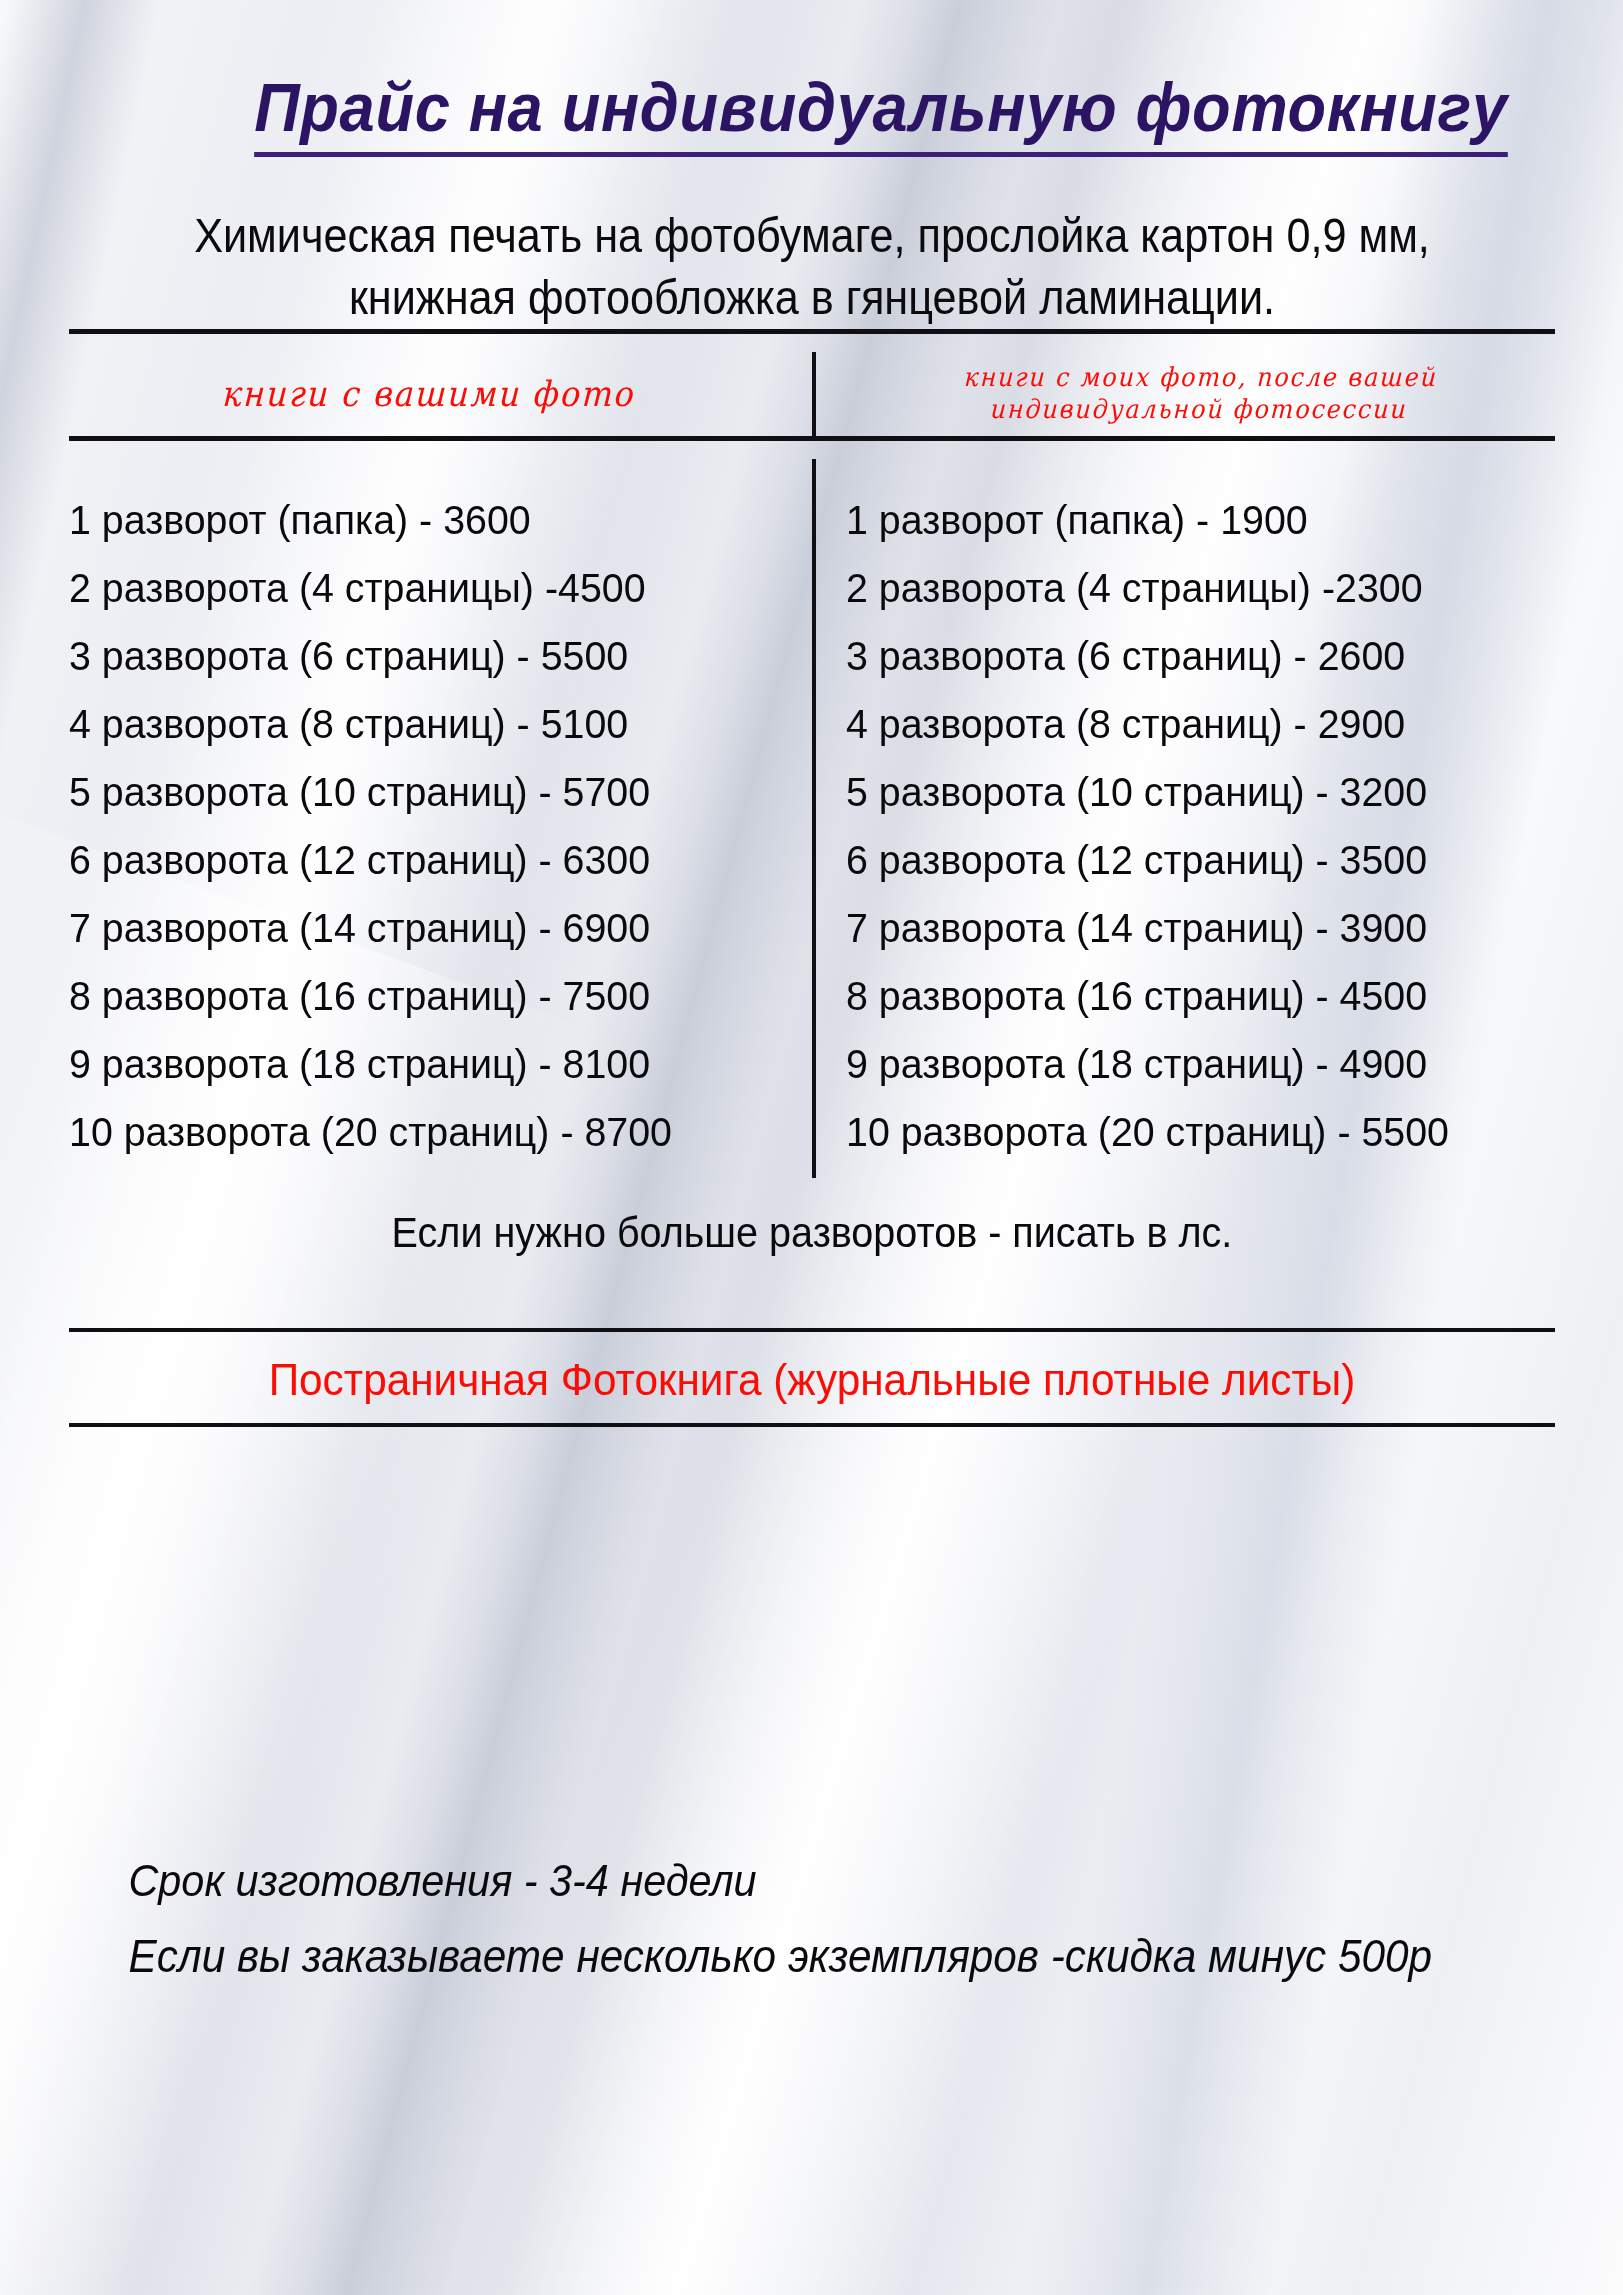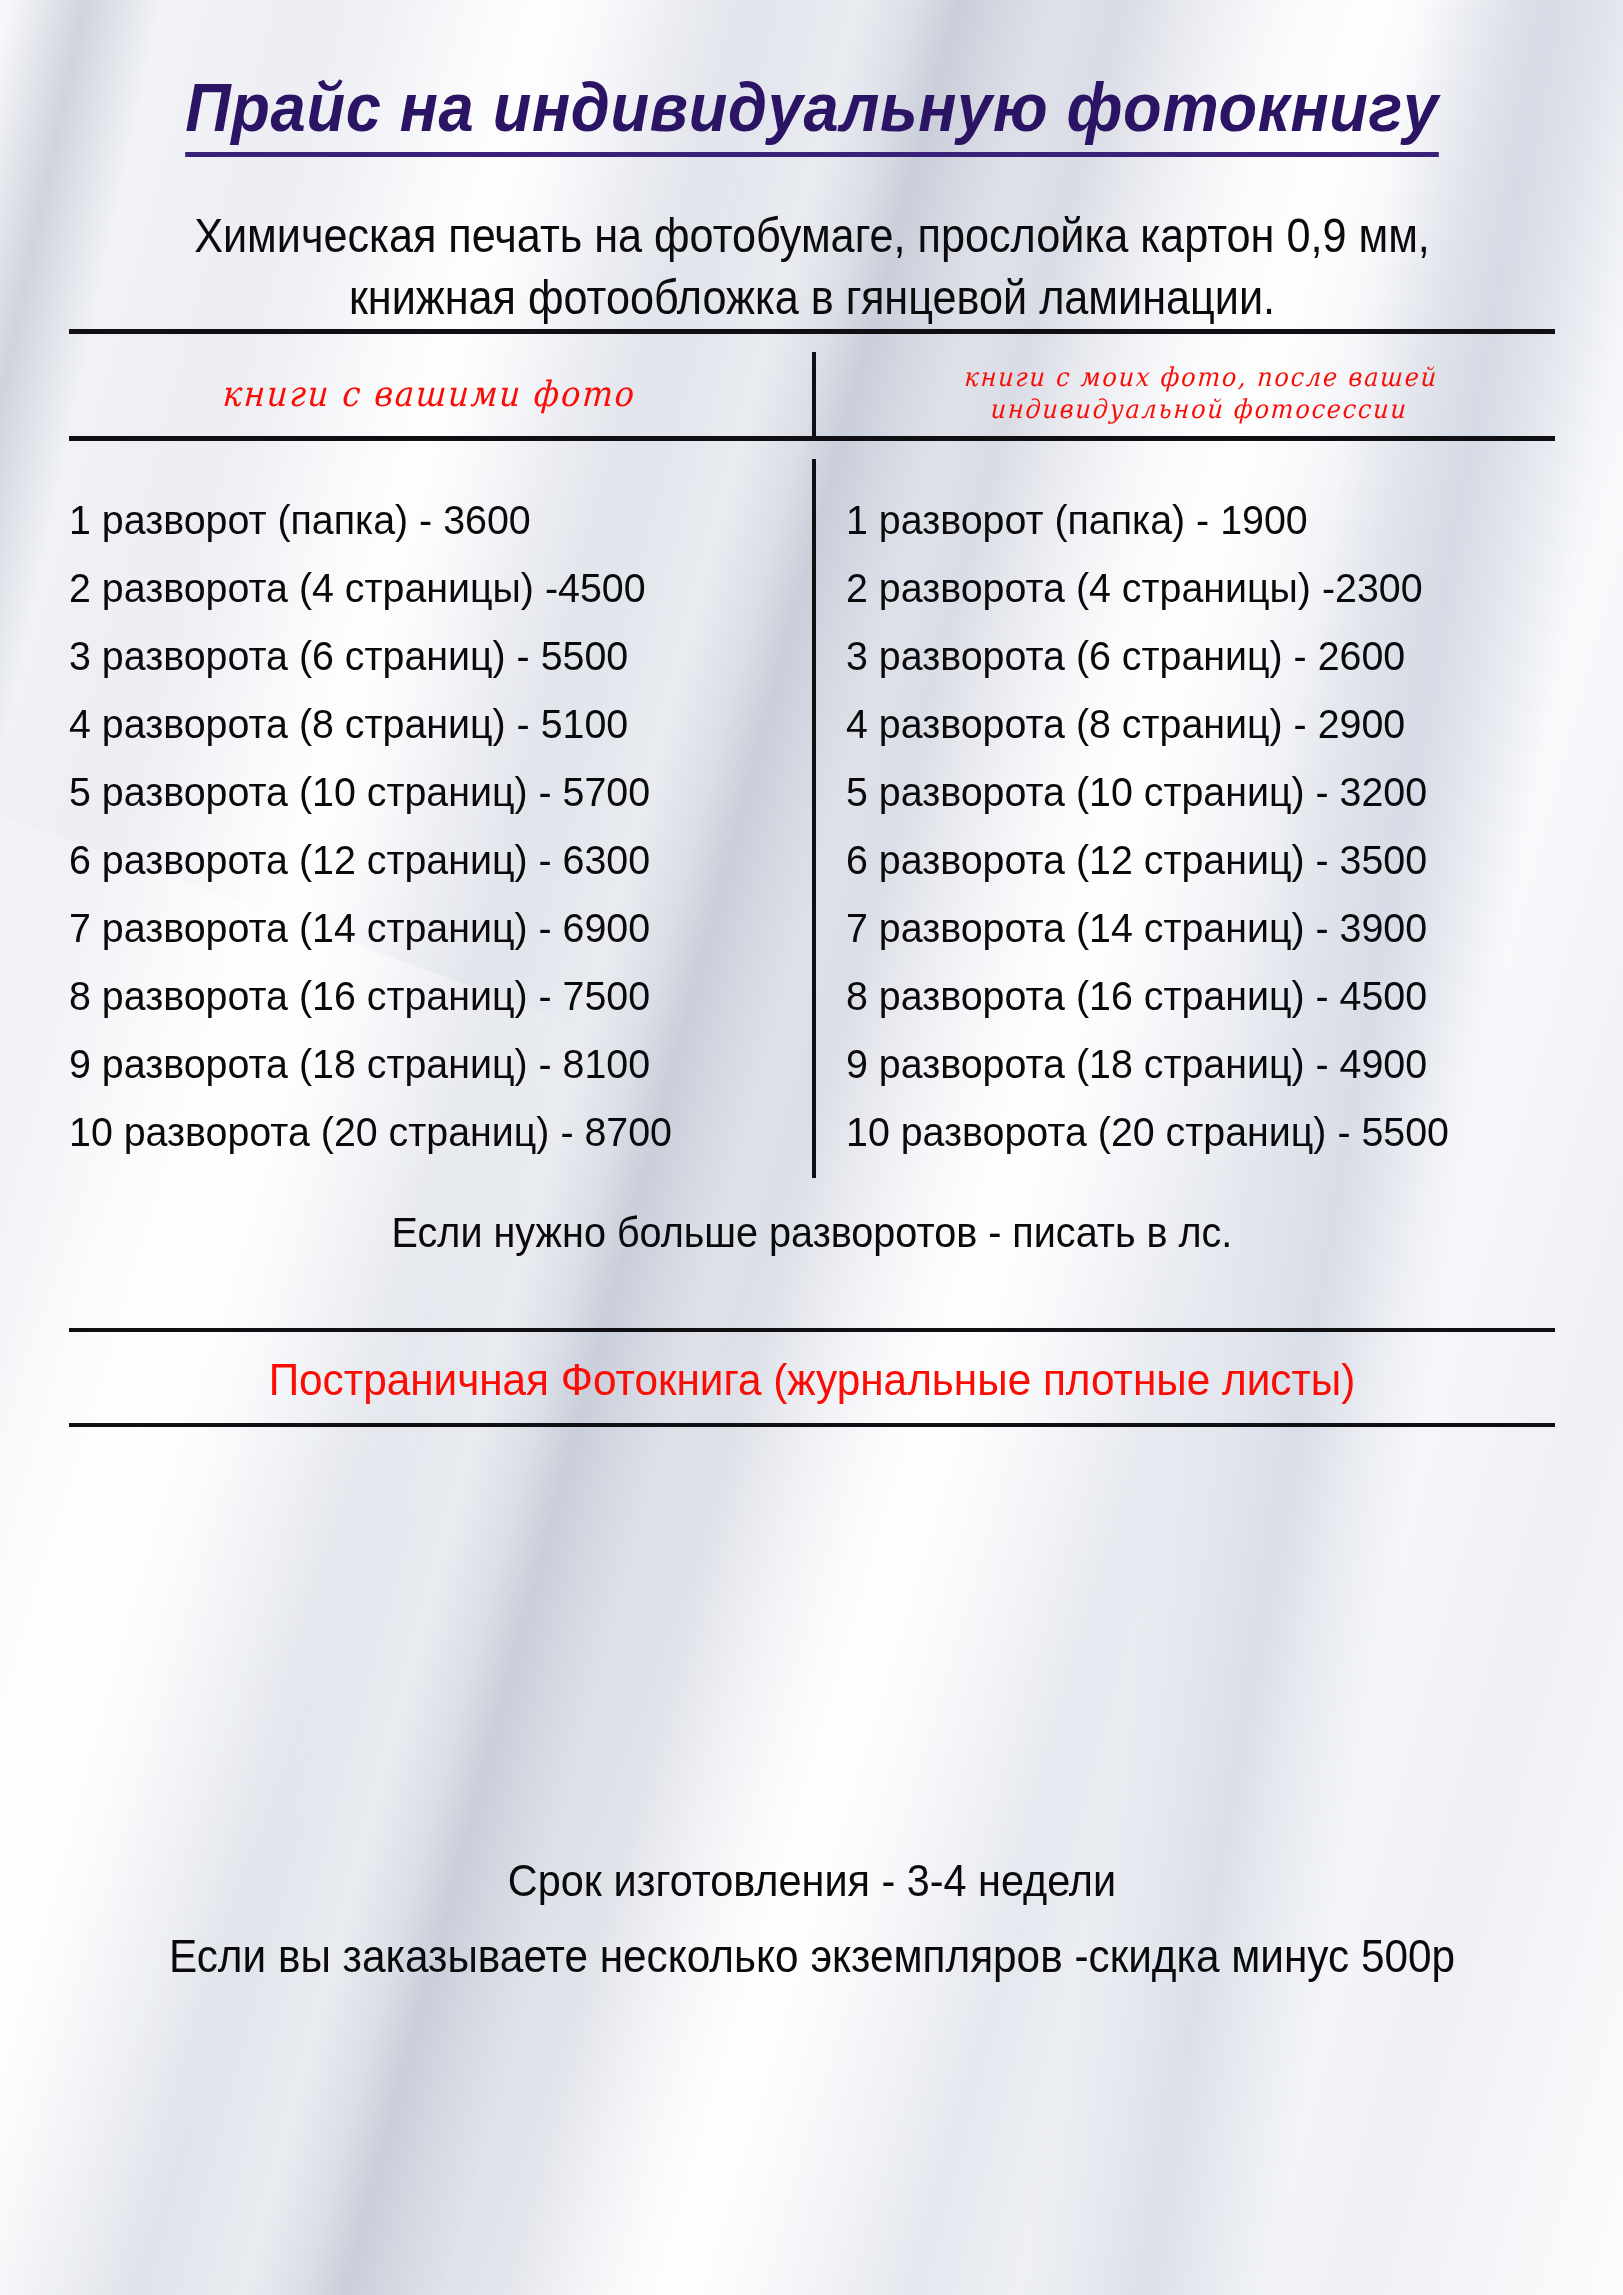--- a/index.html
+++ b/index.html
@@ -82,21 +82,21 @@
 
   
   #content {
     position: relative;
     z-index: 5;
     padding: 0 69px;
   }
 
   
   .title-wrap {
-    text-align: center;
+    text-align: right;
     padding-top: 73px;
   }
   .title {
     display: inline-block;
     font-family: "Liberation Sans Narrow", "Liberation Sans", sans-serif;
     font-weight: 700;
     font-style: italic;
     font-size: 68px;
     line-height: 1.0;
     letter-spacing: 0.7px;
@@ -235,21 +235,22 @@
     color: #0a0a0c;
     white-space: nowrap;
     transform: scaleX(0.94);
     transform-origin: left center;
   }
   .col.right .extra-note { transform-origin: left center; }
 
   
   .footer {
     padding-top: 22px;
-    text-align: center;
+    text-align: left;
+    font-style: italic;
   }
   .foot-line {
     font-family: "Liberation Sans Narrow", "Liberation Sans", sans-serif;
     color: #0a0a0c;
     white-space: nowrap;
     transform: scaleX(0.92);
   }
   .foot1 { font-size: 45px; margin-bottom: 22px; }
   .foot2 { font-size: 46px; }
 </style>

